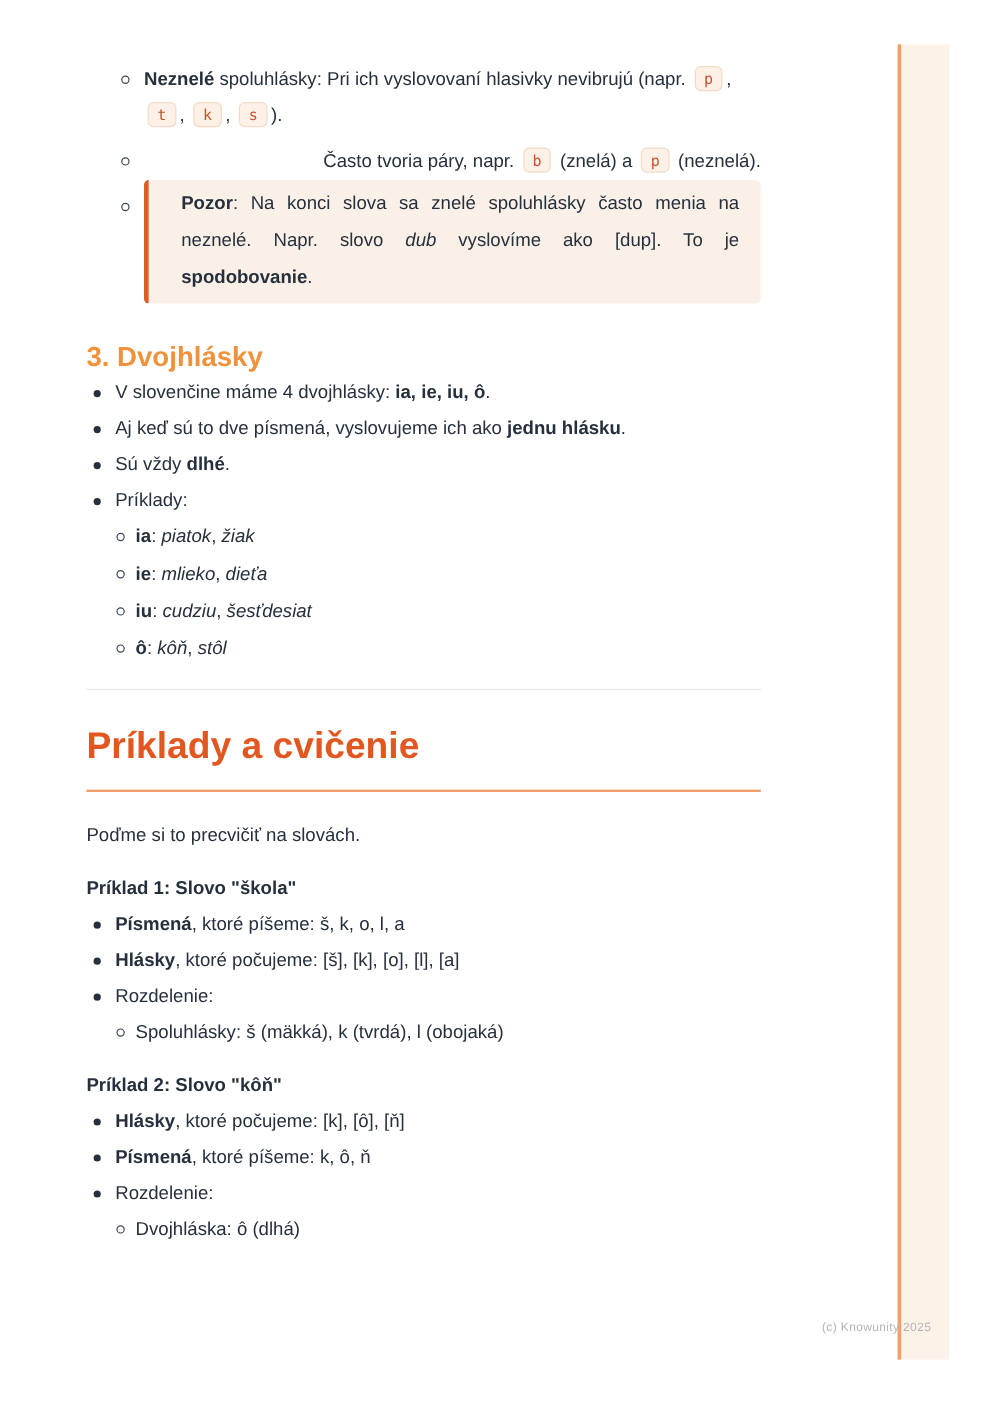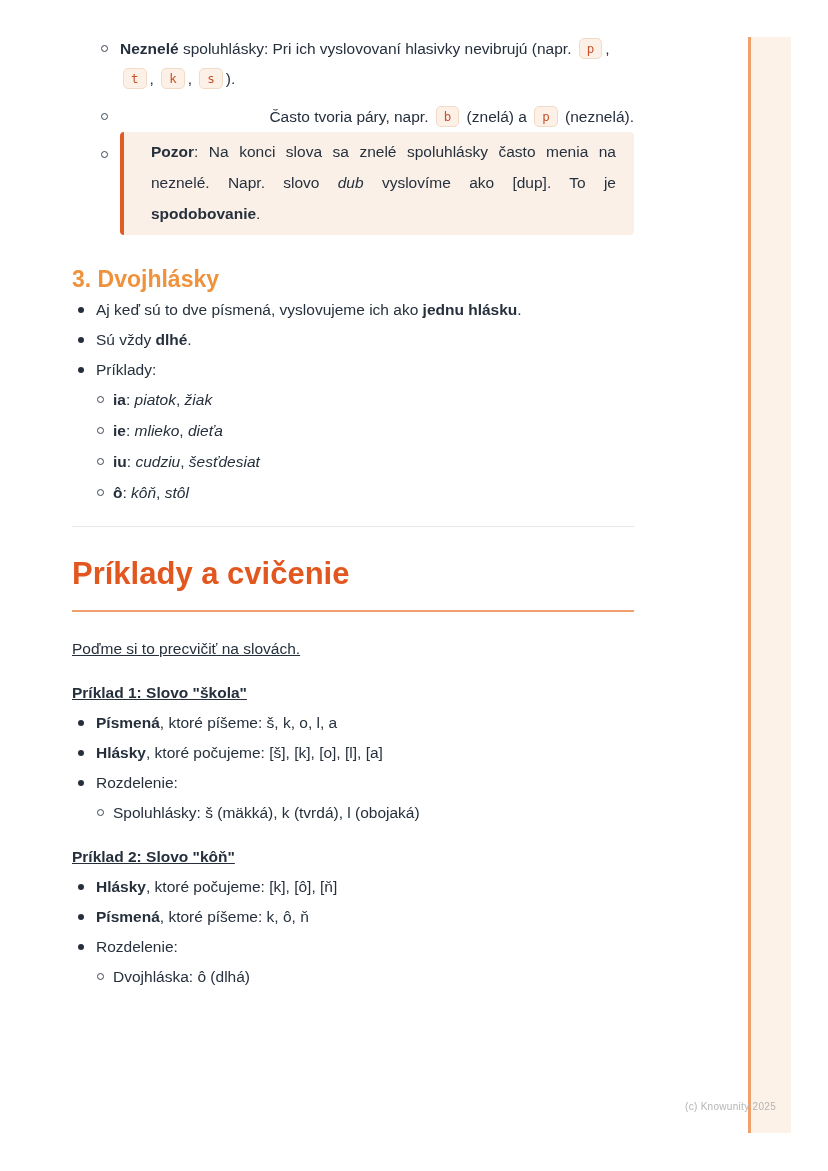--- a/index.html
+++ b/index.html
@@ -10,21 +10,21 @@
   }
   .edge-stripe {
     position:absolute; top:37px; left:748px; width:40px; height:1096px;
     background:#fdf2e8; border-left:3px solid #efa06b; z-index:1;
   }
   .copyright {
     position:absolute; top:1101px; left:685px; z-index:2;
     font-size:10px; letter-spacing:0.3px; color:#b5b3b6;
   }
   .content {
-    position:absolute; top:34px; left:72px; width:562px;
+    position:absolute; top:52px; left:72px; width:562px;
     font-size:15.5px; line-height:30px; z-index:0;
   }
   .content ul { list-style:none; margin:0; padding:0; }
   .content li { position:relative; }
 
   
   .lst-intro > li { padding-left:48px; }
   .lst-intro > li + li { margin-top:8px;text-align:right; }
   .lst-intro > li::before {
     content:""; position:absolute; left:29px; top:11px;
@@ -62,21 +62,21 @@
     border-radius:5px; padding:1px 7px; margin:0 3px;
     font-family:"DejaVu Sans Mono", monospace; font-size:12.5px;
     line-height:17px; color:#c9502c; vertical-align:1px;
   }
 
   h1 {
     margin:28px 0 0; padding-bottom:16px; border-bottom:2px solid #efa06b;
     font-size:31px; line-height:1.25; font-weight:700; color:#e2571f;
   }
   h2 { margin:30px 0 0; font-size:23px; line-height:1.3; font-weight:700; color:#f0913c; }
-  p { margin:22px 0 0;text-decoration:underline; }
+  p { margin:22px 0 0; }
   p.phead { margin:14px 0 0; font-weight:700; }
   hr { margin:18px 0 0; border:0; border-top:1px solid #e8e7e5; height:0; }
   strong { font-weight:700; }
 </style>
 </head>
 <body>
 
 <div class="page">
   <div class="edge-stripe"></div>
   <div class="content">
@@ -84,20 +84,21 @@
         <li><strong>Neznelé</strong><span> spoluhlásky: Pri ich vyslovovaní hlasivky nevibrujú (napr. </span><code class="badge">p</code><span>, </span><code class="badge">t</code><span>, </span><code class="badge">k</code><span>, </span><code class="badge">s</code><span>).</span></li>
         <li><span>Často tvoria páry, napr. </span><code class="badge">b</code><span> (znelá) a </span><code class="badge">p</code><span> (neznelá).</span></li>
       </ul>
       <ul class="lst-intro lst-callout">
         <li>
           <div class="callout"><strong>Pozor</strong><span>: Na konci slova sa znelé spoluhlásky často menia na neznelé. Napr. slovo </span><em>dub</em><span> vyslovíme ako [dup]. To je </span><strong>spodobovanie</strong><span>.</span></div>
         </li>
       </ul>
       <h2>3. Dvojhlásky</h2>
       <ul class="lst-main">
+        <li><span>V slovenčine máme 4 dvojhlásky: </span><strong>ia, ie, iu, ô</strong><span>.</span></li>
         <li><span>Aj keď sú to dve písmená, vyslovujeme ich ako </span><strong>jednu hlásku</strong><span>.</span></li>
         <li><span>Sú vždy </span><strong>dlhé</strong><span>.</span></li>
         <li><span>Príklady:</span><ul class="lst-sub">
             <li><strong>ia</strong><span>: </span><em>piatok</em><span>, </span><em>žiak</em></li>
             <li><strong>ie</strong><span>: </span><em>mlieko</em><span>, </span><em>dieťa</em></li>
             <li><strong>iu</strong><span>: </span><em>cudziu</em><span>, </span><em>šesťdesiat</em></li>
             <li><strong>ô</strong><span>: </span><em>kôň</em><span>, </span><em>stôl</em></li>
           </ul></li>
       </ul>
       <hr>

